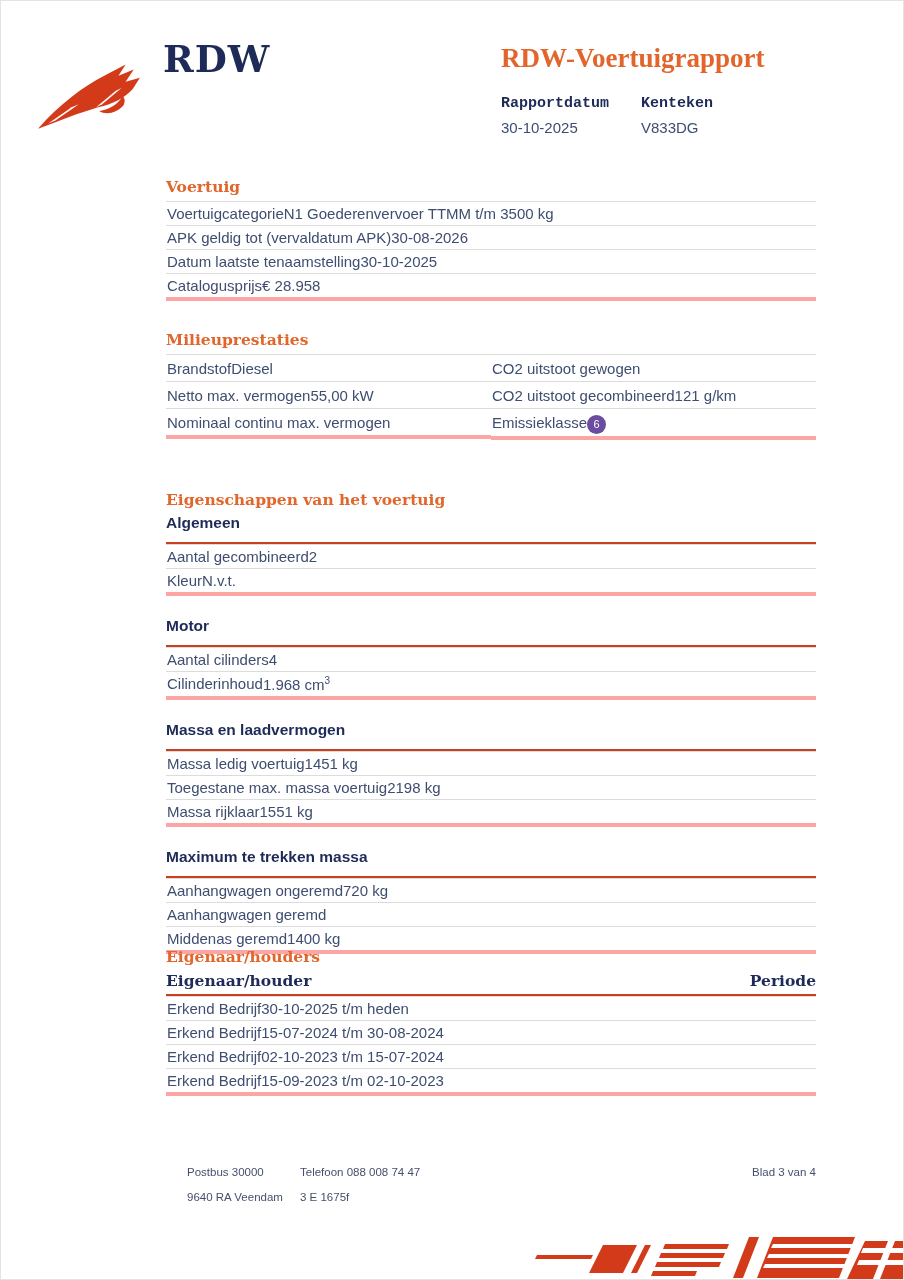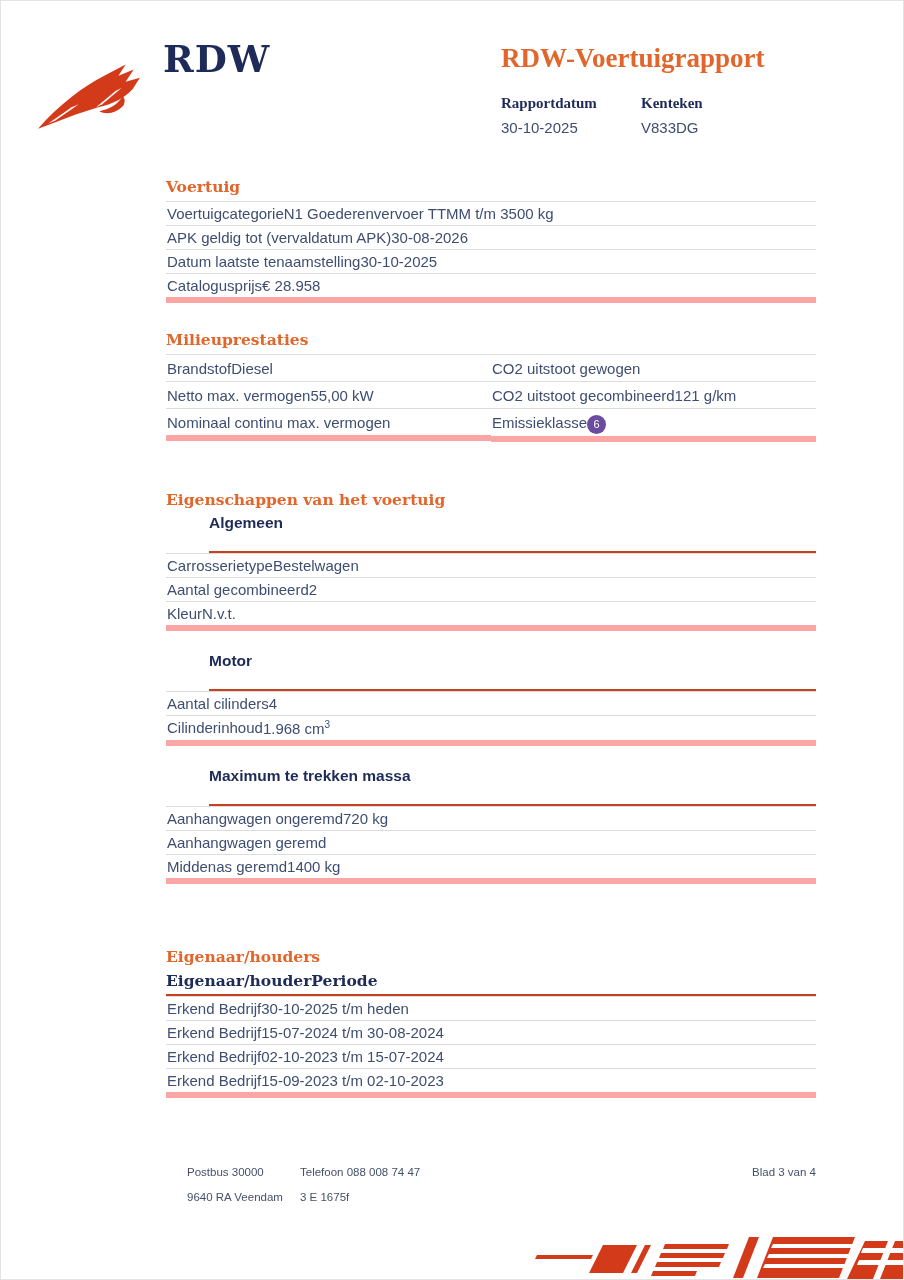--- a/index.html
+++ b/index.html
@@ -25,65 +25,65 @@
   }
   .doc-title {
     left:500px; top:42px;
     font-family:Liberation Serif, serif;
     font-weight:bold; font-size:27px;
     color:#E2662B;
   }
   .meta { left:500px; top:94px; display:flex; }
   .meta-col1 { width:140px; }
   .meta-label {
-    font-family:Liberation Serif, serif;
+    font-family:Liberation Mono, monospace;
     font-weight:bold; font-size:15px; color:#1E2B58;
   }
   .meta-value { margin-top:7px; font-size:15px; color:#3E4D70; }
 
   
   .section { left:165px; width:650px; }
   .h-orange {
     font-family:"DejaVu Serif", serif;
     font-weight:bold; font-size:15.5px;
     color:#E2662B; margin-bottom:5px;
   }
   .row {
     display:flex; 
     padding:3px 1px; font-size:15px;
     border-top:1px solid #dcdcdc;
   }
-  .row:last-child { border-bottom:6px solid #fca5a5; }
+  .row:last-child { border-bottom:4px solid #fca5a5; }
   .row .val { text-align:right; white-space:nowrap; }
   sup { font-size:10px; }
 
   
   .cols { display:flex; }
   .col-l { width:325px; }
   .col-r { flex:1; }
   .cols .row { padding:4.5px 1px; }
   .badge {
     display:inline-block; width:19px; height:19px;
     margin:-2px 0; border-radius:50%;
     background:#6B4C9F; color:#fff;
     font-size:11px; line-height:19px; text-align:center;
   }
 
   
   .subsec { margin-top:21px; }
   .subsec.first { margin-top:4px; }
   .sub-h {
     font-weight:bold; font-size:15.5px; color:#1E2B58;
-    padding-bottom:19px; border-bottom:2px solid #C9401E;margin-left:43px;
+    padding-bottom:10px; border-bottom:2px solid #C9401E;
   }
   .subsec .row:first-of-type { border-top:none; }
 
   
   .owners-head {
-    display:flex; 
+    display:flex; justify-content:space-between;
     font-family:"DejaVu Serif", serif; font-weight:bold;
     font-size:15.5px; color:#1E2B58;
     padding-bottom:4px; border-bottom:2px solid #C9401E;
   }
   .owners .row:first-of-type { border-top:none; }
 
   
   .footer { left:165px; top:1165px; width:650px; font-size:11.5px; color:#44506B; }
   .f-line { display:flex; margin-bottom:13px;margin-left:21px; }
   .f-c1 { width:113px; }
@@ -174,24 +174,20 @@
       </div>
     </div>
   </div>
 
   <div class="abs section" style="top:489px">
     <div class="h-orange">Eigenschappen van het voertuig</div>
 
     <div class="subsec first">
       <div class="sub-h">Algemeen</div>
       <div class="row">
-        <span>Carrosserietype</span>
-        <span class="val">Bestelwagen</span>
-      </div>
-      <div class="row">
         <span>Aantal gecombineerd</span>
         <span class="val">2</span>
       </div>
       <div class="row">
         <span>Kleur</span>
         <span class="val">N.v.t.</span>
       </div>
     </div>
 
     <div class="subsec">
@@ -199,20 +195,35 @@
       <div class="row">
         <span>Aantal cilinders</span>
         <span class="val">4</span>
       </div>
       <div class="row">
         <span>Cilinderinhoud</span>
         <span class="val"><span>1.968 cm</span><sup>3</sup></span>
       </div>
     </div>
 
+    <div class="subsec">
+      <div class="sub-h">Massa en laadvermogen</div>
+      <div class="row">
+        <span>Massa ledig voertuig</span>
+        <span class="val">1451 kg</span>
+      </div>
+      <div class="row">
+        <span>Toegestane max. massa voertuig</span>
+        <span class="val">2198 kg</span>
+      </div>
+      <div class="row">
+        <span>Massa rijklaar</span>
+        <span class="val">1551 kg</span>
+      </div>
+    </div>
 
     <div class="subsec">
       <div class="sub-h">Maximum te trekken massa</div>
       <div class="row">
         <span>Aanhangwagen ongeremd</span>
         <span class="val">720 kg</span>
       </div>
       <div class="row">
         <span>Aanhangwagen geremd</span>
         <span class="val"></span>

